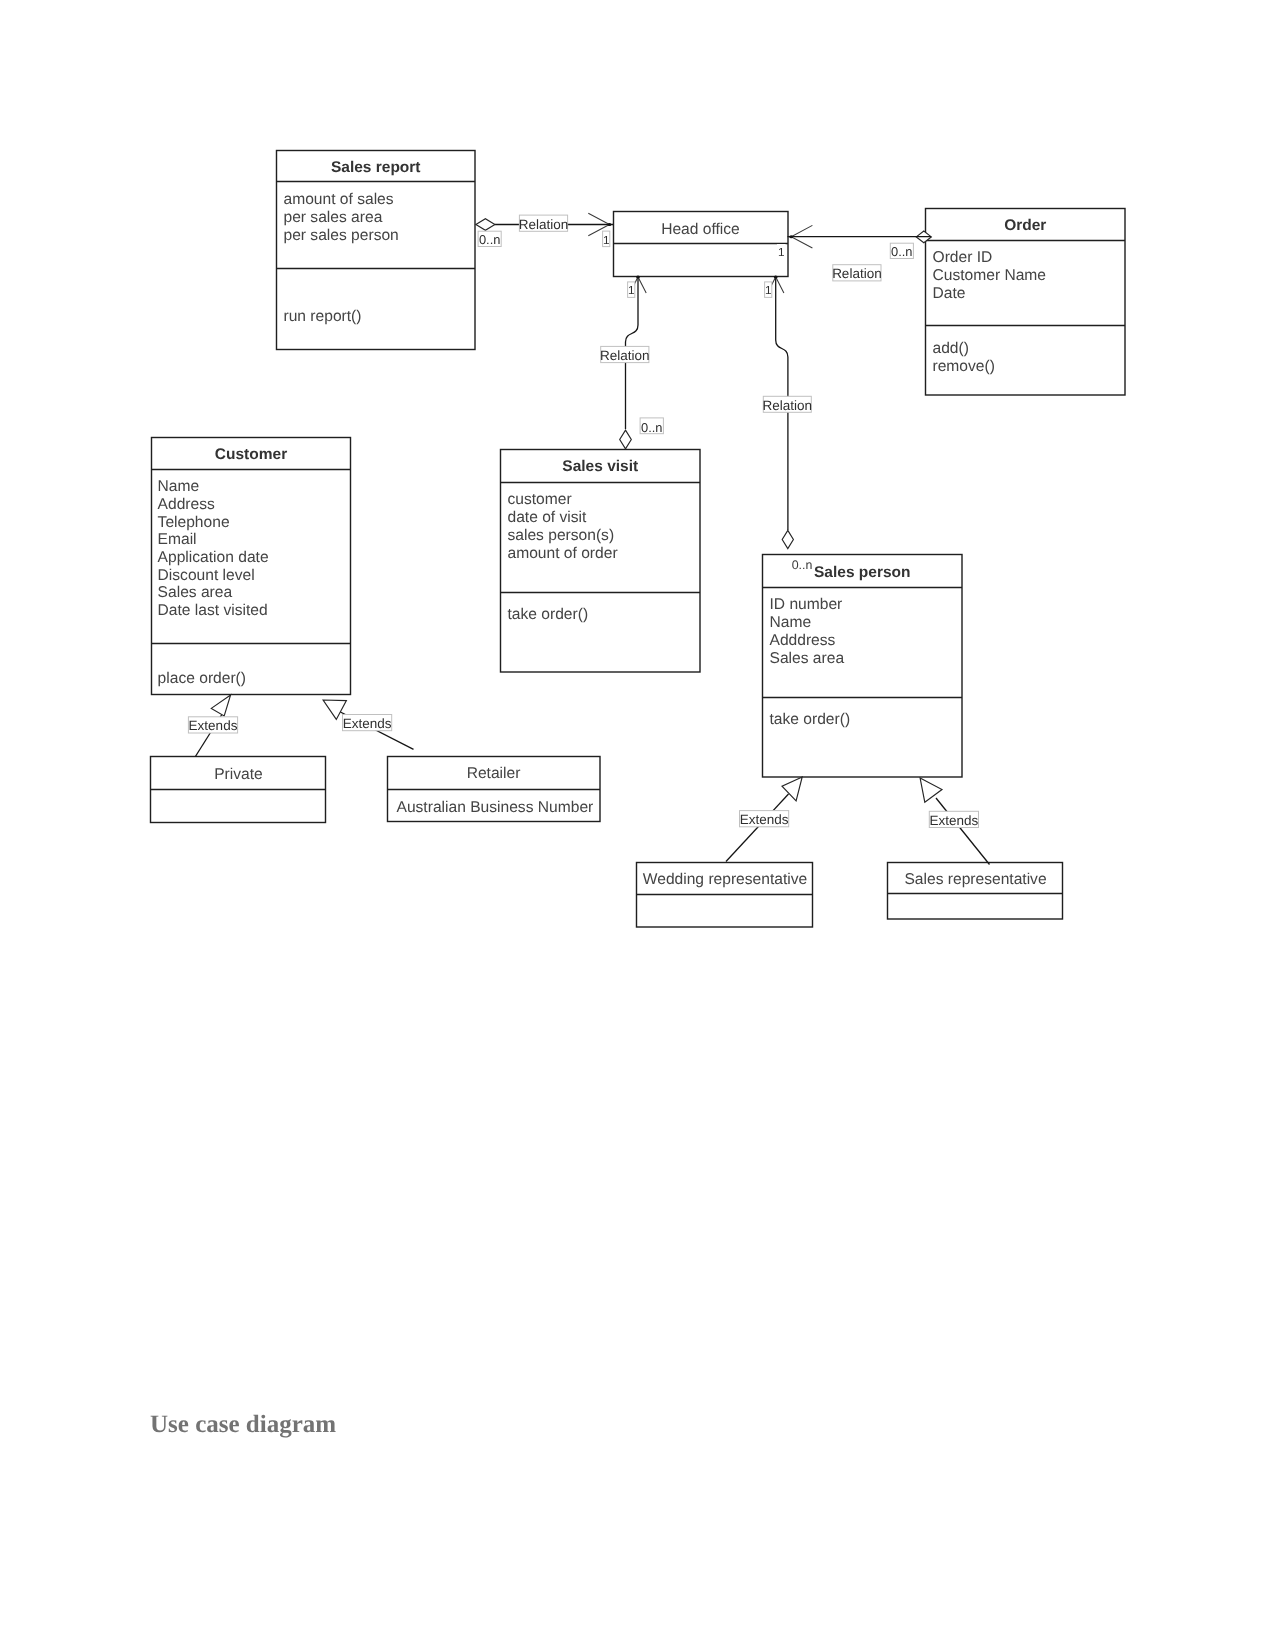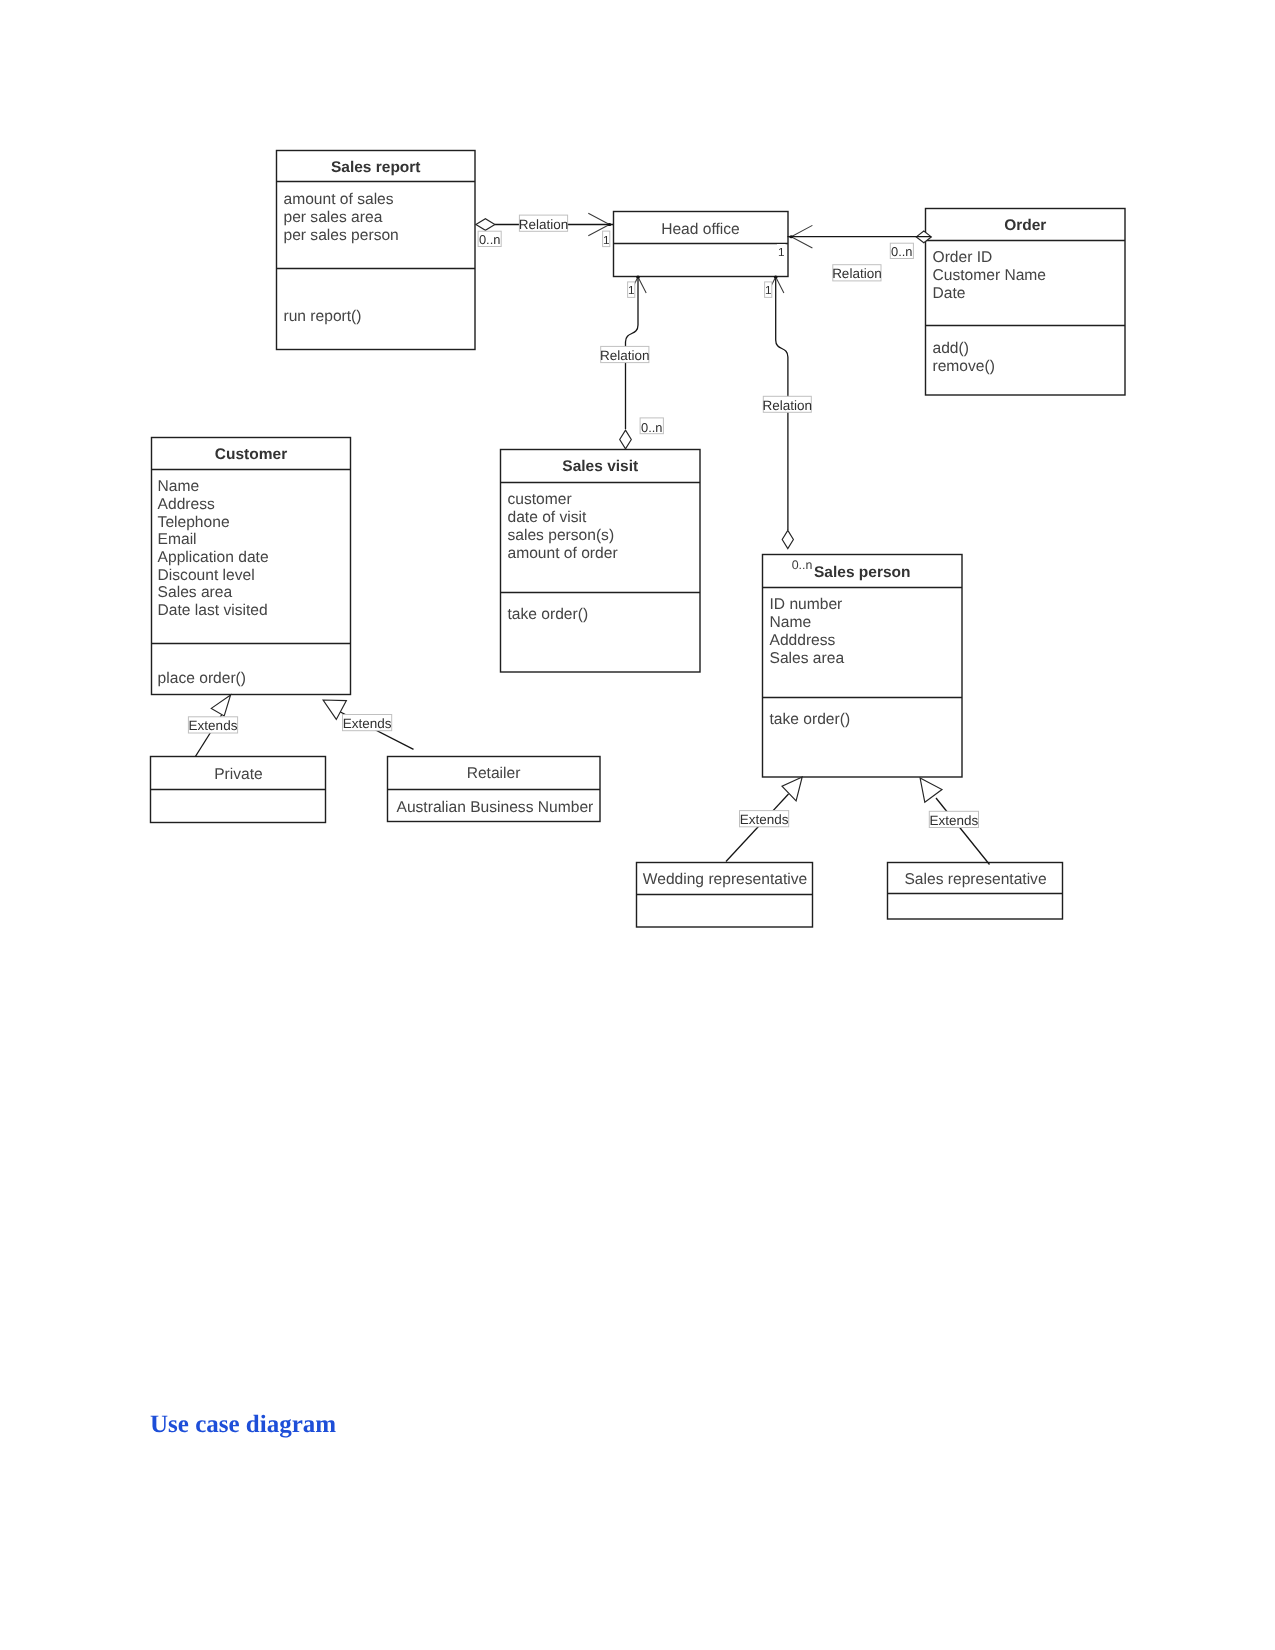--- a/index.html
+++ b/index.html
@@ -13,21 +13,21 @@
   .ctitle{font-family:"Liberation Sans",sans-serif;font-size:15.5px;font-weight:bold;fill:#333333;text-anchor:middle;}
   .cplain{font-family:"Liberation Sans",sans-serif;font-size:15.6px;fill:#444444;text-anchor:middle;}
   .cattr{font-family:"Liberation Sans",sans-serif;font-size:15.6px;fill:#444444;}
   .conn{stroke:#151515;stroke-width:1.3;fill:none;}
   .arrowv{stroke:#3a3a3a;stroke-width:1.05;fill:none;}
   .lblbox{fill:#ffffff;stroke:#c0c0c0;stroke-width:1;}
   .lbltxt{font-family:"Liberation Sans",sans-serif;font-size:13.5px;fill:#2e2e2e;text-anchor:middle;}
   .multtxt{font-family:"Liberation Sans",sans-serif;font-size:11.8px;fill:#2e2e2e;text-anchor:middle;}
   .hollow{fill:#ffffff;stroke:#262626;stroke-width:1.15;stroke-linejoin:miter;}
   .mult{font-family:"Liberation Sans",sans-serif;font-size:12.4px;fill:#3a3a3a;text-anchor:middle;}
-  #usecase{position:absolute;left:150px;top:1411px;font-family:"Liberation Serif",serif;font-size:25px;font-weight:bold;color:#1d4ed8;text-align:right;}
+  #usecase{position:absolute;left:150px;top:1411px;font-family:"Liberation Serif",serif;font-size:25px;font-weight:bold;color:#737373;text-align:right;}
 </style>
 </head>
 <body>
 
 <div id="page">
 <svg id="diagram" width="1275" height="1650" viewBox="0 0 1275 1650">
 <g>
   <rect class="box" x="276.5" y="150.5" width="198.5" height="199.0"></rect>
   <line class="div" x1="276.5" y1="181.5" x2="475.0" y2="181.5"></line>
   <line class="div" x1="276.5" y1="268.5" x2="475.0" y2="268.5"></line>

